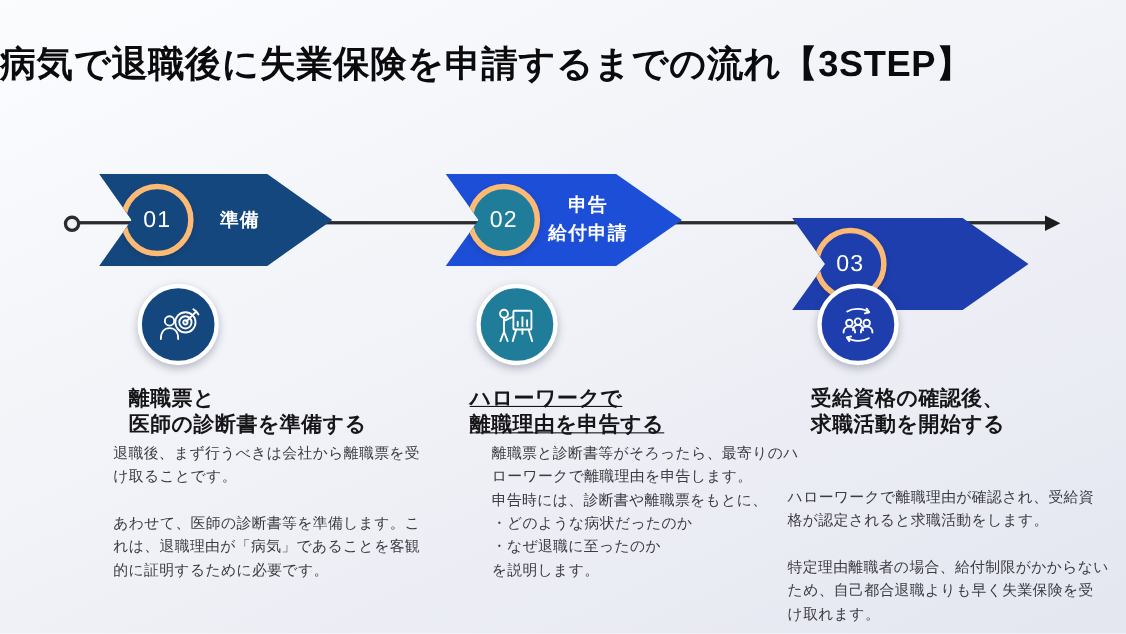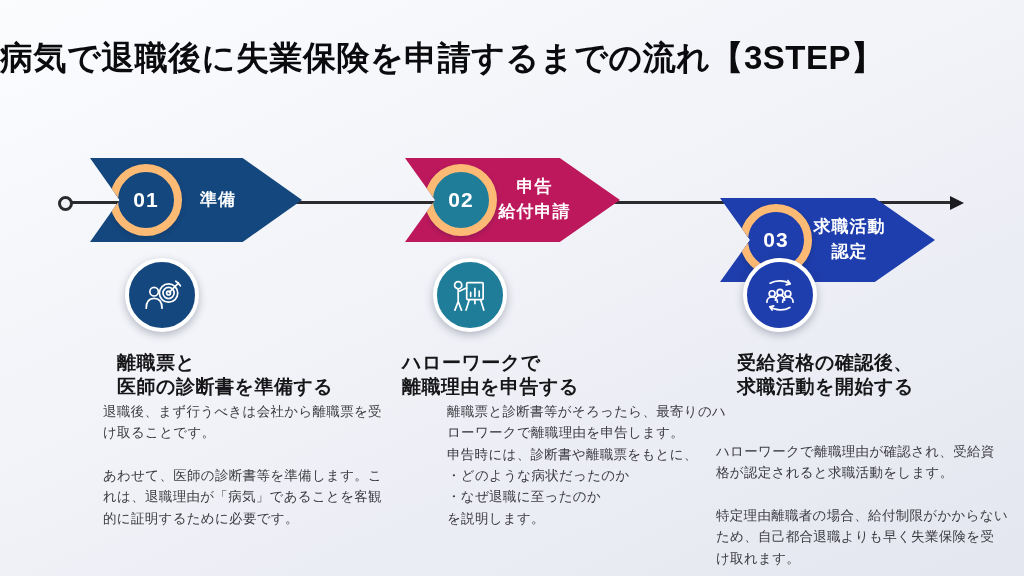--- a/index.html
+++ b/index.html
@@ -26,47 +26,47 @@
     clip-path:polygon(0% 0%,72% 0%,100% 50%,72% 100%,0% 100%,14% 50%);
     display:flex;align-items:center;justify-content:center;
     padding-left:92px;padding-right:48px;box-sizing:border-box;
   }
   .banner .label{
     color:#fff;font-weight:700;font-size:17px;line-height:1.45;
     text-align:center;white-space:pre-line;letter-spacing:1px;
   }
   .num-circle{
     position:absolute;top:50%;transform:translateY(-50%);left:20px;
-    width:56px;height:56px;border:8px solid #fdba74;border-radius:50%;
+    width:56px;height:56px;border:5px solid #fdba74;border-radius:50%;
     display:flex;align-items:center;justify-content:center;
-    color:#fff;font-weight:700;font-size:21px;letter-spacing:1px;
+    color:#fff;font-weight:400;font-size:21px;letter-spacing:1px;
     box-shadow:0 2px 5px rgba(20,30,60,.25);
   }
   .b1{left:90px;width:212px;background:#14477e;}
-  .b2{left:405px;width:215px;background:#be185d;}
+  .b2{left:405px;width:215px;background:#1d4ed8;}
   .b3{left:720px;width:215px;background:#1e3ead;margin-top:40px;}
   .b1 .num-circle{background:#14477e;}
   .b2 .num-circle{background:#1f7d99;}
   .b3 .num-circle{background:#1e3ead;}
   
   .icon-circle{
     position:absolute;top:258px;width:66px;height:66px;border:4px solid #fff;
     border-radius:50%;display:flex;align-items:center;justify-content:center;
     box-shadow:0 3px 8px rgba(30,40,70,.3);
   }
   .ic1{left:125px;background:#14477e;}
   .ic2{left:433px;background:#1f7d99;}
   .ic3{left:743px;background:#1e3ead;}
   .icon-circle svg{width:42px;height:42px;display:block;}
   
   .heading{
     position:absolute;top:351px;font-size:19px;font-weight:800;color:#161618;
     line-height:1.28;white-space:pre-line;letter-spacing:0.5px;
   }
-  .h1{left:117px;} .h2{left:402px;} .h3{left:737px;}
+  .h1{left:117px;} .h2{left:427px;text-decoration:underline;} .h3{left:737px;}
   .body-text{
     position:absolute;top:401px;font-size:13.5px;color:#3b3b40;
     line-height:1.58;white-space:pre-line;letter-spacing:0.3px;
   }
   .t1{left:103px;width:282px;} .t2{left:407px;width:288px;margin-left:40px;} .t3{left:716px;width:292px;margin-top:40px;}
 </style>
 </head>
 <body>
 
 <div class="stage">
@@ -83,22 +83,20 @@
   </div>
 
   <div class="banner b2">
     <div class="num-circle">02</div>
     <div class="label">申告
 給付申請</div>
   </div>
 
   <div class="banner b3">
     <div class="num-circle">03</div>
-    <div class="label">求職活動
-認定</div>
   </div>
 
   <div class="icon-circle ic1">
     <svg viewBox="0 0 64 64" fill="none" stroke="#ffffff" stroke-width="2.6" stroke-linecap="round" stroke-linejoin="round">
       <circle cx="20" cy="27" r="6.5"></circle>
       <path d="M8 52 c0-10 5-15 12-15 c7 0 12 5 12 15"></path>
       <circle cx="42" cy="29" r="14"></circle>
       <circle cx="42" cy="29" r="8.5"></circle>
       <circle cx="42" cy="29" r="3"></circle>
       <path d="M57 14 L43 28"></path>

